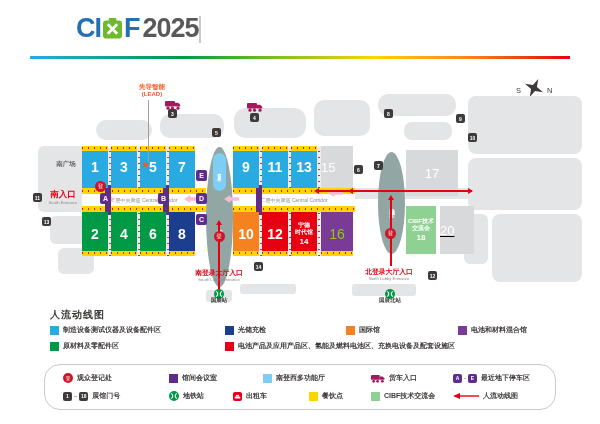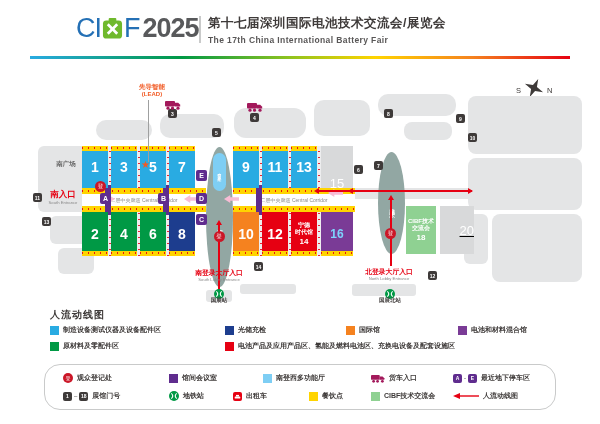--- a/index.html
+++ b/index.html
@@ -10,21 +10,21 @@
 .hall{position:absolute}
 .ystrip{position:absolute;background:repeating-linear-gradient(90deg,rgba(230,0,18,.9) 0 1px,transparent 1px 6px) 50% 50%/100% 2.4px no-repeat,#ffd400}
 .vstrip{position:absolute;width:4px;background:repeating-linear-gradient(0deg,rgba(230,0,18,.85) 0 1px,transparent 1px 6px) 50% 50%/2.4px 100% no-repeat,#ededee}
 .gate{position:absolute;width:9px;height:9px;background:#3e3a39;border-radius:2px;color:#fff;font-size:5px;font-weight:bold;display:flex;align-items:center;justify-content:center;z-index:7}
 .pmark{position:absolute;width:11px;height:11px;background:#5f2c8e;border-radius:2px;color:#fff;font-size:7px;font-weight:bold;display:flex;align-items:center;justify-content:center;z-index:7}
 .regc{position:absolute;width:11px;height:11px;background:#cb1627;border-radius:50%;color:#fff;font-size:5.5px;display:flex;align-items:center;justify-content:center;z-index:8}
 .parrow{position:absolute;width:15px;height:8px;background:#f7bcd5;clip-path:polygon(0 50%,42% 0,42% 28%,100% 28%,100% 72%,42% 72%,42% 100%);z-index:5}
 .rline{position:absolute;background:#e60012;z-index:6}
 .rhead{position:absolute;width:0;height:0;z-index:6}
 .vtext{writing-mode:vertical-rl;color:#fff;letter-spacing:1px}
-.hdr-ci{font-size:27px;font-weight:normal;color:#2470b5;letter-spacing:-1px}
+.hdr-ci{font-size:27px;font-weight:bold;color:#2470b5;letter-spacing:-1px}
 .hdr-year{font-size:27px;font-weight:bold;color:#58595b;letter-spacing:-1px}
 .oval{position:absolute;border-radius:50%;background:#92a7a3;z-index:4}
 </style>
 </head>
 <body>
 
 <div class="page">
 
   <div class="abs" style="left:76px;top:13px;display:flex;align-items:center">
     <span class="hdr-ci">CI</span>
@@ -35,24 +35,20 @@
           <g fill="#fff">
             <rect x="9.6" y="4.5" width="2.8" height="14" transform="rotate(45 11 11.5)"></rect>
             <rect x="9.6" y="4.5" width="2.8" height="14" transform="rotate(-45 11 11.5)"></rect>
           </g>
         </svg>
     </span>
     <span class="hdr-ci">F</span>
     <span class="hdr-year" style="margin-left:3px">2025</span>
   </div>
   <div class="abs" style="left:199px;top:16px;width:1.5px;height:27px;background:#c9caca"></div>
-  <div class="abs" style="left:208px;top:15px">
-    <div style="font-size:12.5px;font-weight:bold;color:#3e3a39;letter-spacing:.5px">第十七届深圳国际电池技术交流会/展览会</div>
-    <div style="font-size:8.5px;font-weight:bold;color:#595757;margin-top:3px;letter-spacing:.4px">The 17th China International Battery Fair</div>
-  </div>
   <div class="abs" style="left:30px;top:56px;width:540px;height:3px;background:linear-gradient(90deg,#29abe2,#009945 28%,#8fc31f 48%,#ffd400 64%,#f5821f 82%,#e60012)"></div>
 
 
   <div class="abs" style="left:516px;top:78px;display:flex;align-items:center;gap:3px">
     <span style="font-size:7.5px;color:#3e3a39">S</span>
     <span><svg width="20" height="20" viewBox="0 0 20 20">
           <polygon points="10,0 12.2,7.8 20,10 12.2,12.2 10,20 7.8,12.2 0,10 7.8,7.8" fill="#3e3a39" transform="rotate(25 10 10)"></polygon>
         </svg></span>
     <span style="font-size:7.5px;color:#3e3a39">N</span>
   </div>
@@ -138,22 +134,27 @@
           <div style="font-size: 14px; color: rgb(255, 255, 255); font-weight: bold;">11</div>
         </div>
       </div>
       <div class="hall" style="left: 291px; top: 146px; width: 26px; height: 42px; background: rgb(41, 171, 226); z-index: 3;">
         <div class="ystrip" style="left: 0px; top: 0px; width: 100%; height: 5px;"></div>
         <div style="position: absolute; left: 0px; top: 0px; width: 100%; height: 100%; display: flex; flex-direction: column; align-items: center; justify-content: center;">
           <div style="font-size: 14px; color: rgb(255, 255, 255); font-weight: bold;">13</div>
         </div>
       </div>
       <div class="hall" style="left: 321px; top: 146px; width: 32px; height: 42px; background: rgb(216, 217, 218); z-index: 3;">
-        <div style="position: absolute; left: 0px; top: 16px; width: 100%; height: 100%; display: flex; flex-direction: column; align-items: center; justify-content: center;">
+        <div style="position: absolute; left: 0px; top: 0px; width: 100%; height: 100%; display: flex; flex-direction: column; justify-content: center;">
           <div style="font-size: 13px; color: rgb(255, 255, 255); font-weight: normal;">15</div>
+        </div>
+      </div>
+      <div class="hall" style="left: 406px; top: 150px; width: 52px; height: 46px; background: rgb(216, 217, 218); z-index: 3;">
+        <div style="position: absolute; left: 0px; top: 0px; width: 100%; height: 100%; display: flex; flex-direction: column; align-items: center; justify-content: center;">
+          <div style="font-size: 13px; color: rgb(255, 255, 255); font-weight: normal;">17</div>
         </div>
       </div>
       <div class="hall" style="left: 82px; top: 212px; width: 26px; height: 44px; background: rgb(0, 153, 69); z-index: 3;">
         <div class="ystrip" style="left: 0px; bottom: 0px; width: 100%; height: 5px;"></div>
         <div style="position: absolute; left: 0px; top: 0px; width: 100%; height: 100%; display: flex; flex-direction: column; align-items: center; justify-content: center;">
           <div style="font-size: 14px; color: rgb(255, 255, 255); font-weight: bold;">2</div>
         </div>
       </div>
       <div class="hall" style="left: 111px; top: 212px; width: 26px; height: 44px; background: rgb(0, 153, 69); z-index: 3;">
         <div class="ystrip" style="left: 0px; bottom: 0px; width: 100%; height: 5px;"></div>
@@ -189,32 +190,32 @@
         <div class="ystrip" style="left: 0px; bottom: 0px; width: 100%; height: 5px;"></div>
         <div style="position: absolute; left: 0px; top: 0px; width: 100%; height: 100%; display: flex; flex-direction: column; align-items: center; justify-content: center;">
           <div style="font-size: 6px; line-height: 7.5px; color: rgb(255, 255, 255); font-weight: bold; white-space: nowrap;">宁德</div>
           <div style="font-size: 6px; line-height: 7.5px; color: rgb(255, 255, 255); font-weight: bold; white-space: nowrap;">时代馆</div>
           <div style="font-size: 8px; line-height: 10px; color: rgb(255, 255, 255); font-weight: bold; white-space: nowrap;">14</div>
         </div>
       </div>
       <div class="hall" style="left: 321px; top: 212px; width: 32px; height: 44px; background: rgb(122, 59, 150); z-index: 3;">
         <div class="ystrip" style="left: 0px; bottom: 0px; width: 100%; height: 5px;"></div>
         <div style="position: absolute; left: 0px; top: 0px; width: 100%; height: 100%; display: flex; flex-direction: column; align-items: center; justify-content: center;">
-          <div style="font-size: 12px; color: #7dd3fc; font-weight: bold;">16</div>
+          <div style="font-size: 14px; color: #84cc16; font-weight: normal;">16</div>
         </div>
       </div>
       <div class="hall" style="left: 406px; top: 206px; width: 30px; height: 48px; background: rgb(143, 209, 146); z-index: 3;">
         <div style="position: absolute; left: 0px; top: 0px; width: 100%; height: 100%; display: flex; flex-direction: column; align-items: center; justify-content: center;">
           <div style="font-size: 6px; line-height: 7.5px; color: rgb(255, 255, 255); font-weight: bold; white-space: nowrap;">CIBF技术</div>
           <div style="font-size: 6px; line-height: 7.5px; color: rgb(255, 255, 255); font-weight: bold; white-space: nowrap;">交流会</div>
           <div style="font-size: 8px; line-height: 10px; color: rgb(255, 255, 255); font-weight: bold; white-space: nowrap;">18</div>
         </div>
       </div>
       <div class="hall" style="left: 440px; top: 206px; width: 34px; height: 48px; background: rgb(216, 217, 218); z-index: 3;">
-        <div style="position: absolute; left: 0px; top: 0px; width: 100%; height: 100%; display: flex; flex-direction: column; align-items: flex-end; justify-content: center; text-decoration: underline;">
+        <div style="position: absolute; left: 0px; top: 0px; width: 100%; height: 100%; display: flex; flex-direction: column; align-items: flex-start; justify-content: center; text-decoration: underline;">
           <div style="font-size: 13px; color: rgb(255, 255, 255); font-weight: normal;">20</div>
         </div>
       </div>
       <div class="oval" style="left: 206px; top: 147px; width: 27px; height: 140px;">
         <div style="position: absolute; left: 7px; top: 6px; width: 13px; height: 38px; border-radius: 7px; background: rgb(126, 206, 244); display: flex; align-items: center; justify-content: center;">
           <span class="vtext" style="writing-mode: vertical-rl; font-size: 3.8px; color: rgb(255, 255, 255);">南登西多功能厅</span>
         </div>
         <div style="position: absolute; left: 50%; top: 55%; transform: translate(-50%, -50%);"><span class="vtext" style="writing-mode: vertical-rl; font-size: 6.2px; color: rgb(255, 255, 255); letter-spacing: 1px;">南登录大厅</span></div>
       </div>
       <div class="oval" style="left: 378px; top: 152px; width: 27px; height: 102px;">

